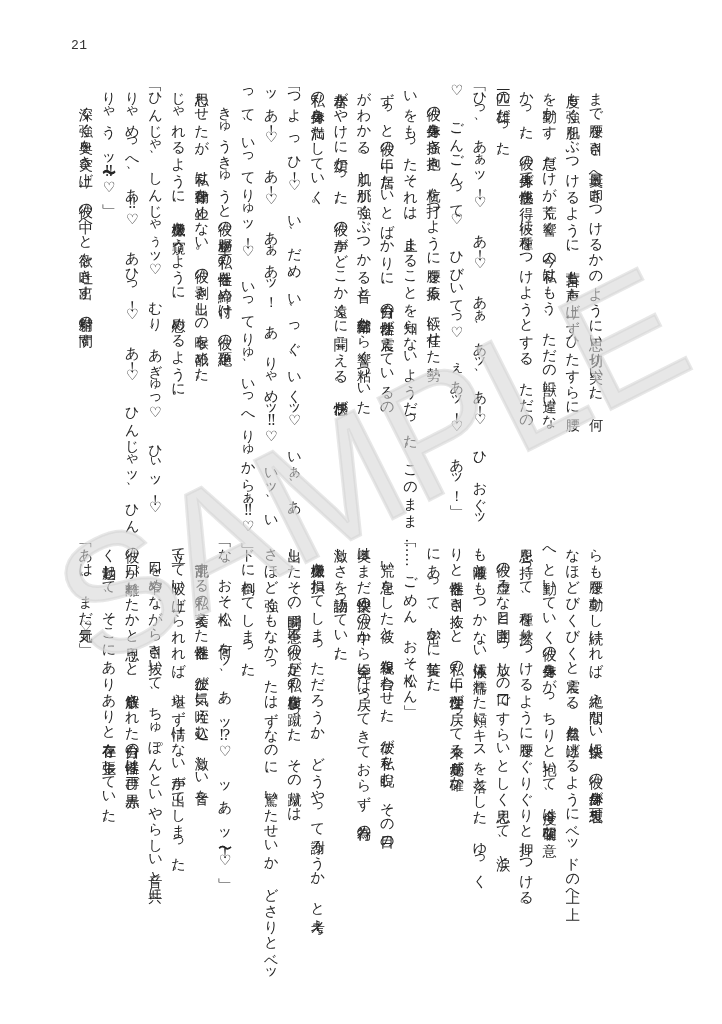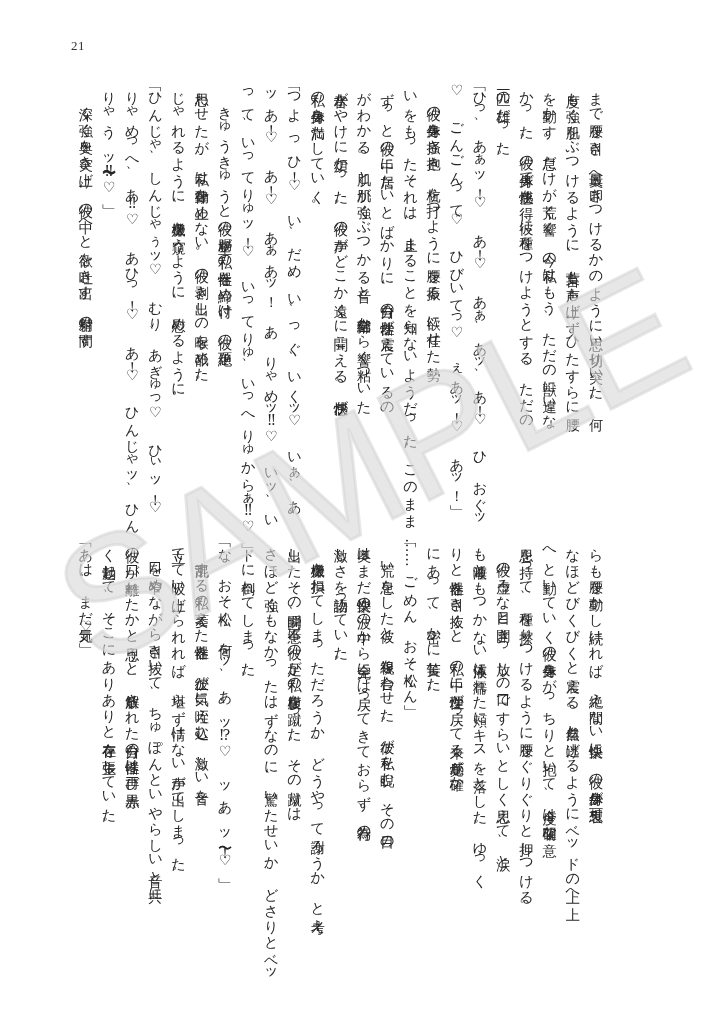--- a/index.html
+++ b/index.html
@@ -1,19 +1,19 @@
 <!DOCTYPE html>
 <html><head>
 <meta charset="utf-8">
 <style>
   html, body { margin: 0; padding: 0; background: #ffffff; }
   body { width: 722px; height: 1024px; position: relative; overflow: hidden; }
   .page-number {
     position: absolute; left: 71px; top: 38px;
-    font-family: Liberation Serif, serif;
+    font-family: Liberation Mono, monospace;
     font-size: 13px; color: #333333; letter-spacing: 0.5px;
   }
   .text-block {
     position: absolute; left: 73px; width: 534px; height: 420px;
     writing-mode: vertical-rl;
     font-family: "DejaVu Serif", "Liberation Serif", serif;
     color: #262626;
   }
   .text-block.top { top: 82px; }
   .text-block.bottom { top: 538px; }

